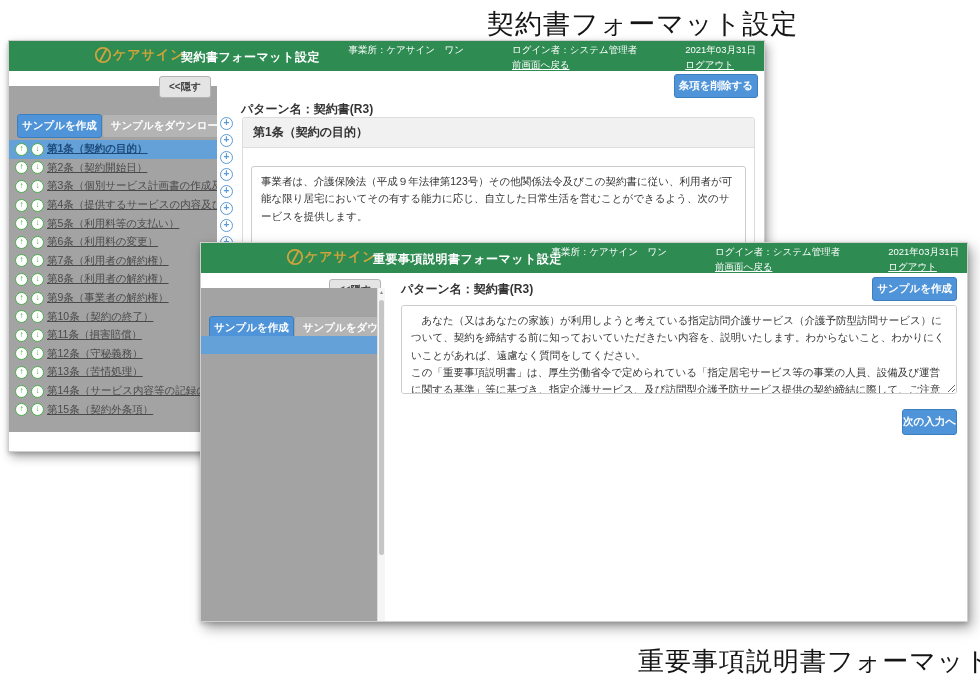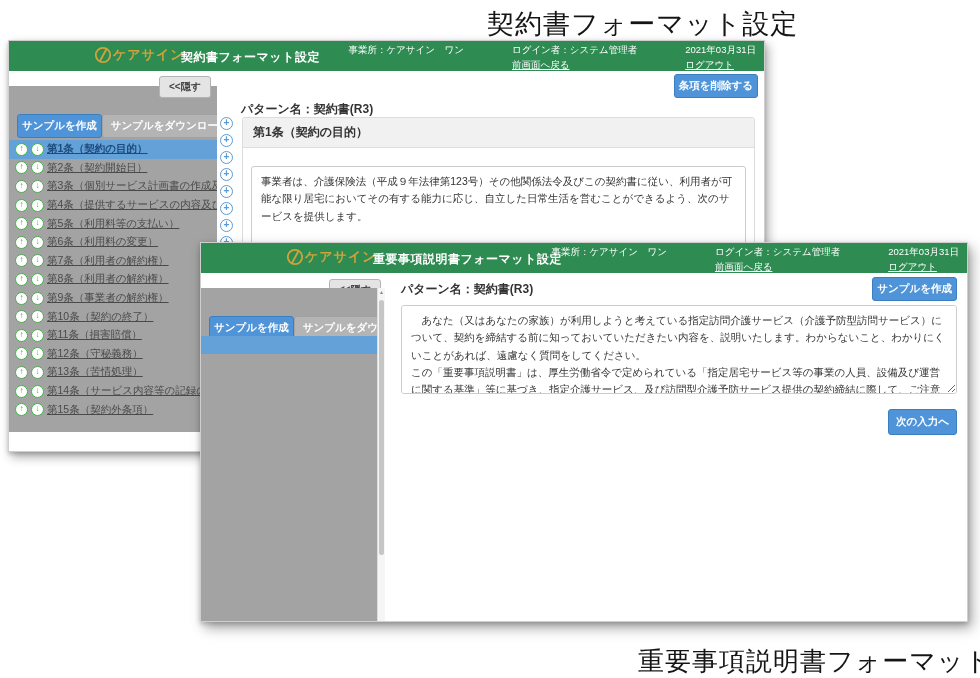--- a/index.html
+++ b/index.html
@@ -62,21 +62,21 @@
   .fld input { flex:1; height:22px; border:1px solid #ccc; border-radius:3px; font-size:10.5px; padding:0 8px; color:#333;
                font-family:"Liberation Sans","DejaVu Sans",sans-serif; }
   textarea { display:block; border:1px solid #ccc; border-radius:3px; font-size:10.5px; line-height:1.65; color:#333;
              padding:6px 9px; font-family:"Liberation Sans","DejaVu Sans",sans-serif; background:#fff; }
   #w1-textarea { width:100%; height:130px; margin-top:9px; resize:none; }
 
   .main2 { position:absolute; left:184px; top:30px; right:0; bottom:0; background:#fff; }
   #w2-pattern { left:16px; top:8px; }
   .reset-btn { position:absolute; right:10px; top:4px; }
   #w2-textarea { position:absolute; left:16px; right:10px; top:32px; height:89px; resize:both; }
-  .next-btn { position:absolute; right:10px; top:136px; padding:5px 7px; }
+  .next-btn { position:absolute; right:10px; top:136px; padding:5px 0; }
 
   .sbar { position:absolute; right:0; top:0; bottom:0; width:8px; background:#f5f5f5; border-left:1px solid #ddd; cursor:pointer; }
   .sbar .arr { position:absolute; left:0; width:7px; text-align:center; font-size:5px; color:#888; }
   .sbar .arr.up { top:1px; } .sbar .arr.dn { bottom:1px; }
   .sbar .thumb { position:absolute; left:1px; width:5px; top:12px; height:255px; background:#c6c6c6; border-radius:3px; }
 </style>
 </head>
 <body>
 
 <div class="caption" id="cap-top">契約書フォーマット設定</div>

